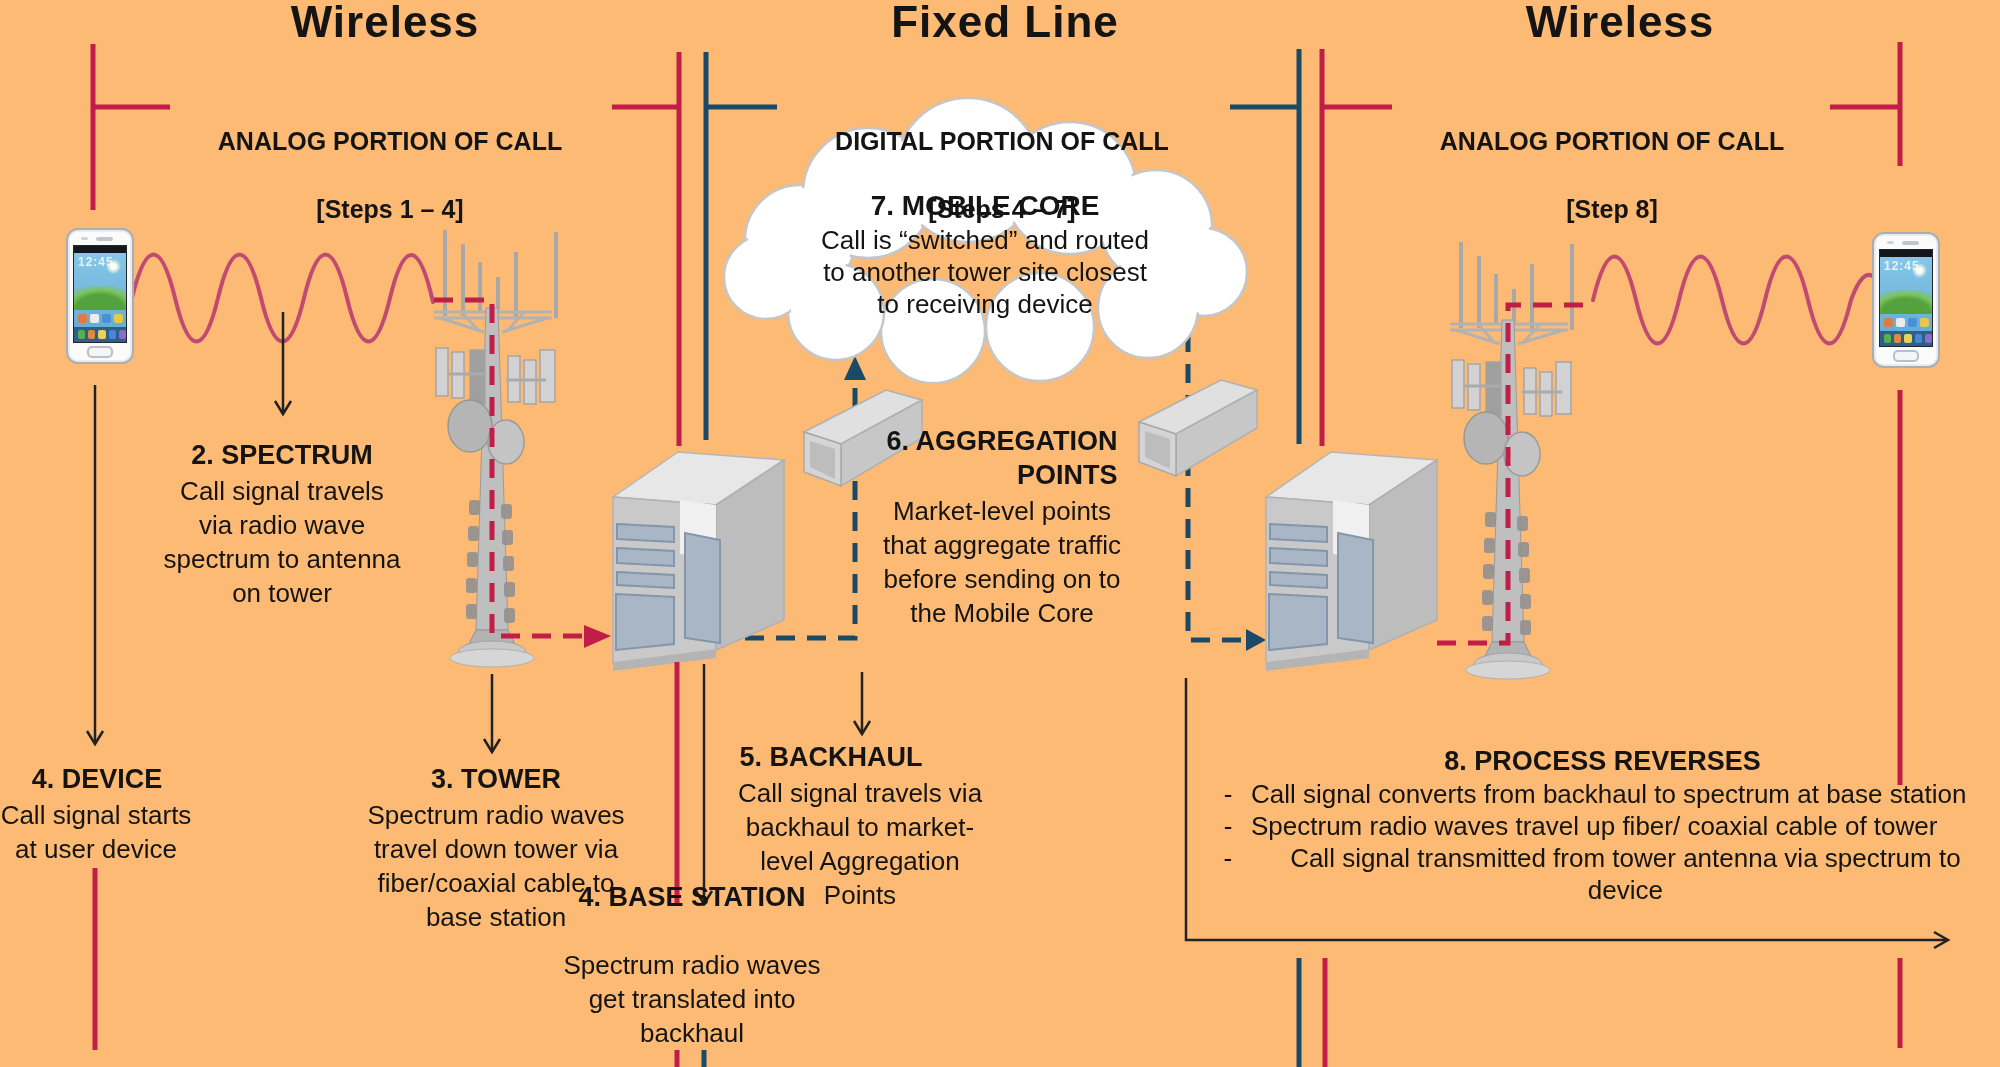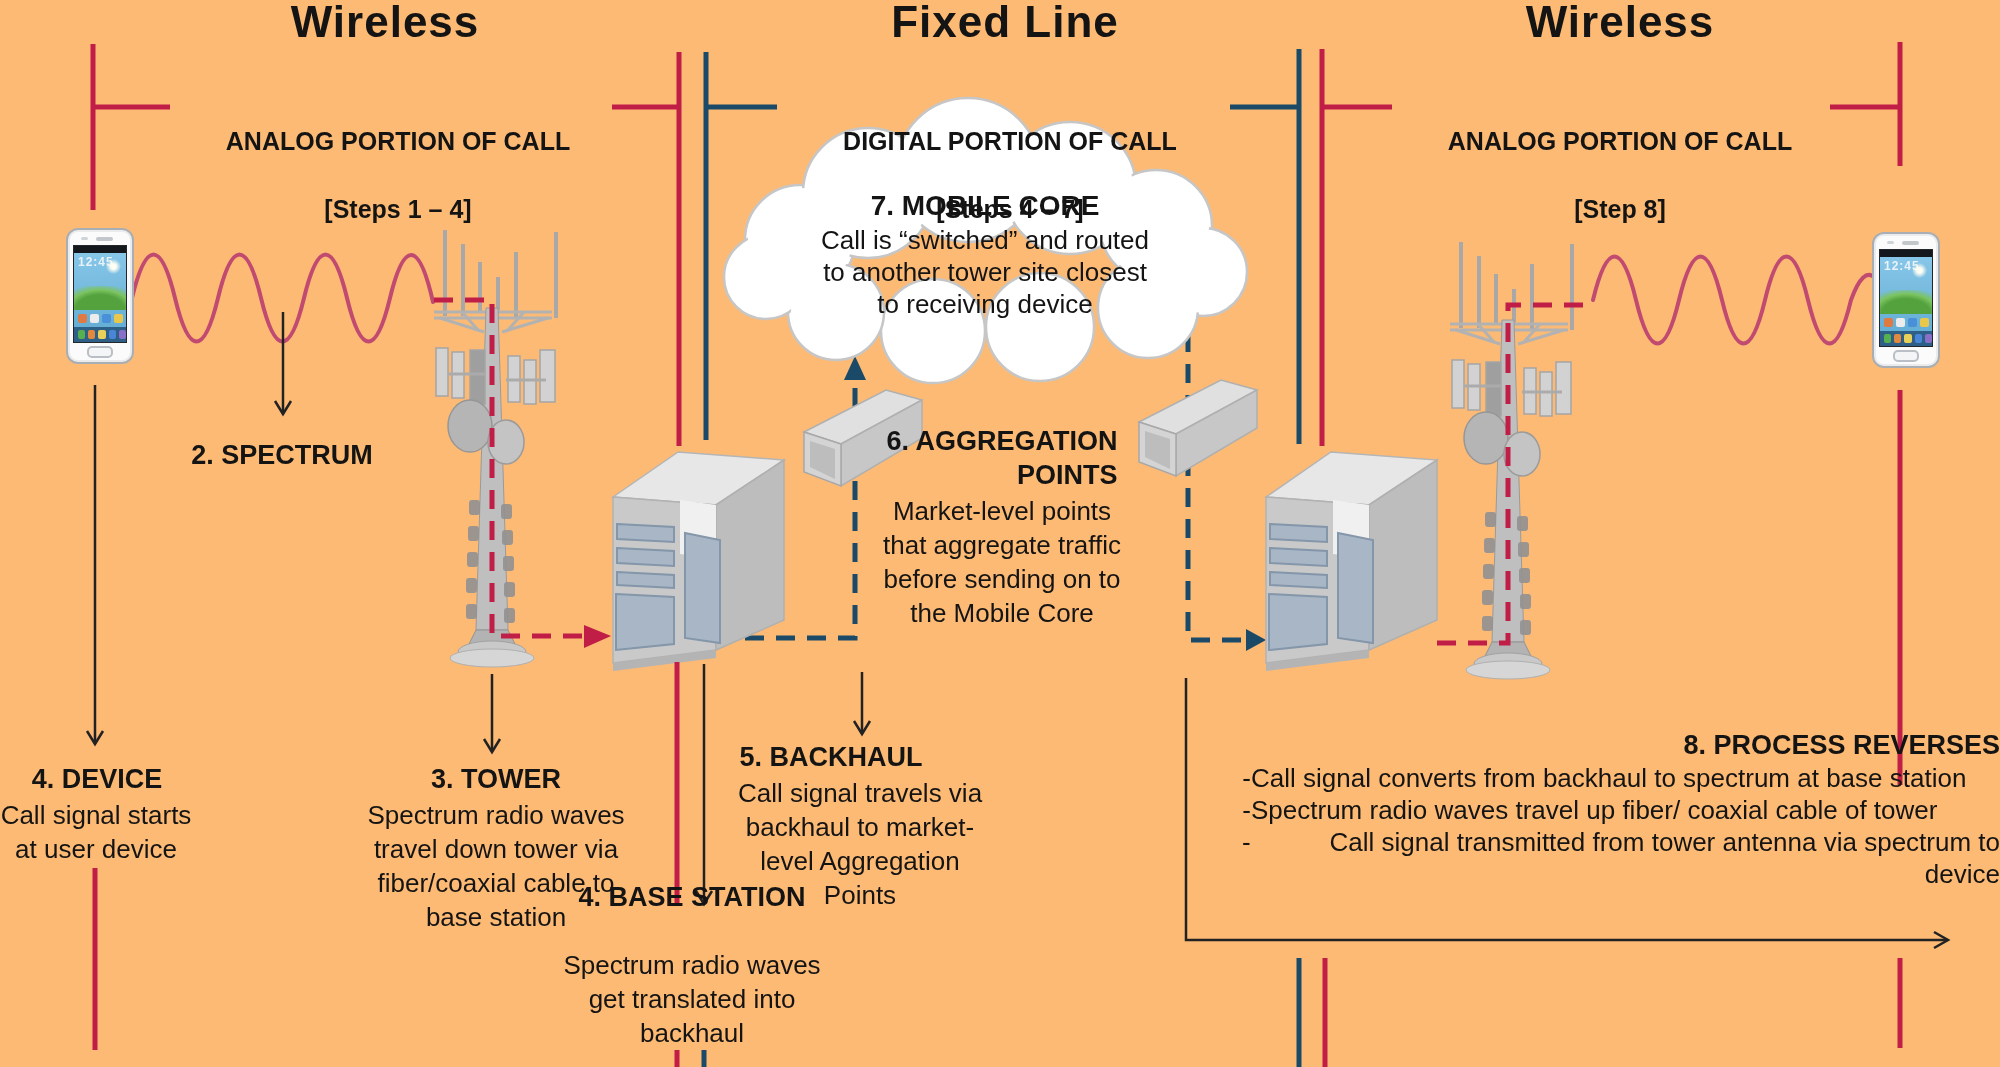--- a/index.html
+++ b/index.html
@@ -12,26 +12,26 @@
   .ln-black{stroke:#222222;}
   .fill-crimson{fill:var(--crimson,#c01d47);}
   .fill-navy{fill:var(--navy,#1b4a68);}
   .solid5{stroke-width:5;fill:none;}
   .dash5{stroke-width:5;fill:none;stroke-dasharray:19 12;}
   .thin{stroke-width:2.5;fill:none;}
   .wave{stroke:#c14a70;stroke-width:4;fill:none;stroke-linecap:round;}
   
   .t{position:absolute;transform:translateX(-50%);text-align:center;white-space:pre-line;}
   .title{font-size:44px;line-height:48px;font-weight:bold;letter-spacing:1px;}
-  .portion{font-size:25px;line-height:34px;font-weight:bold;margin-left:8px;}
+  .portion{font-size:25px;line-height:34px;font-weight:bold;}
   .step-t{font-size:27px;line-height:34px;font-weight:bold;text-align:right;}
   .step-b{font-size:26px;line-height:34px;}
   .cloud-t{font-size:28px;line-height:32px;font-weight:bold;}
   .cloud-b{font-size:26px;line-height:32px;}
-  .s8{position:absolute;left:1205px;top:728px;text-align:right;}
+  .s8{position:absolute;left:1205px;top:744px;text-align:center;}
   .s8 .head{font-size:27px;line-height:34px;font-weight:bold;}
   .bul{display:flex;font-size:26px;line-height:32px;}
   .bul .d{width:46px;}
   
   .phone{position:absolute;width:64px;height:132px;background:#fbfbfb;border:2px solid #a8aeb4;
          border-radius:12px;box-shadow:inset 0 0 0 2px #e9ebed;}
   .p-dot{position:absolute;top:7px;left:13px;width:7px;height:3px;background:#cfd4d8;border-radius:2px;}
   .p-speaker{position:absolute;top:7px;left:28px;width:17px;height:4px;background:#c2c7cc;border-radius:2px;}
   .p-screen{position:absolute;left:5px;right:5px;top:15px;height:96px;border:1px solid #23262b;overflow:hidden;
             background:linear-gradient(180deg,#8ac9ea 0%,#74b9de 50%,#5ea9d2 100%);}
@@ -271,20 +271,24 @@
   <div class="t cloud-t" style="left:985px;top:190px">7. MOBILE CORE</div>
   <div class="t cloud-b" style="left:985px;top:224px">Call is “switched” and routed
 to another tower site closest
 to receiving device</div>
 
   <div class="t step-t" style="left:97px;top:762px">4. DEVICE</div>
   <div class="t step-b" style="left:96px;top:798px">Call signal starts
 at user device</div>
 
   <div class="t step-t" style="left:282px;top:438px">2. SPECTRUM</div>
+  <div class="t step-b" style="left:282px;top:474px">Call signal travels
+via radio wave
+spectrum to antenna
+on tower</div>
 
   <div class="t step-t" style="left:496px;top:762px">3. TOWER</div>
   <div class="t step-b" style="left:496px;top:798px">Spectrum radio waves
 travel down tower via
 fiber/coaxial cable to
 base station</div>
 
   <div class="t step-t" style="left:692px;top:880px">4. BASE STATION</div>
   <div class="t step-b" style="left:692px;top:948px">Spectrum radio waves
 get translated into

